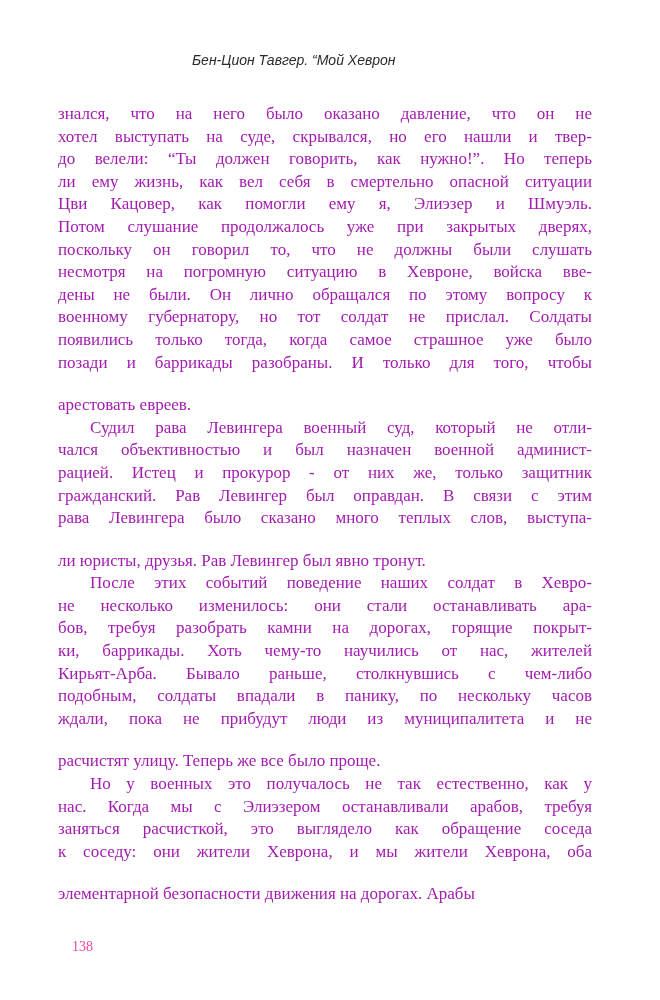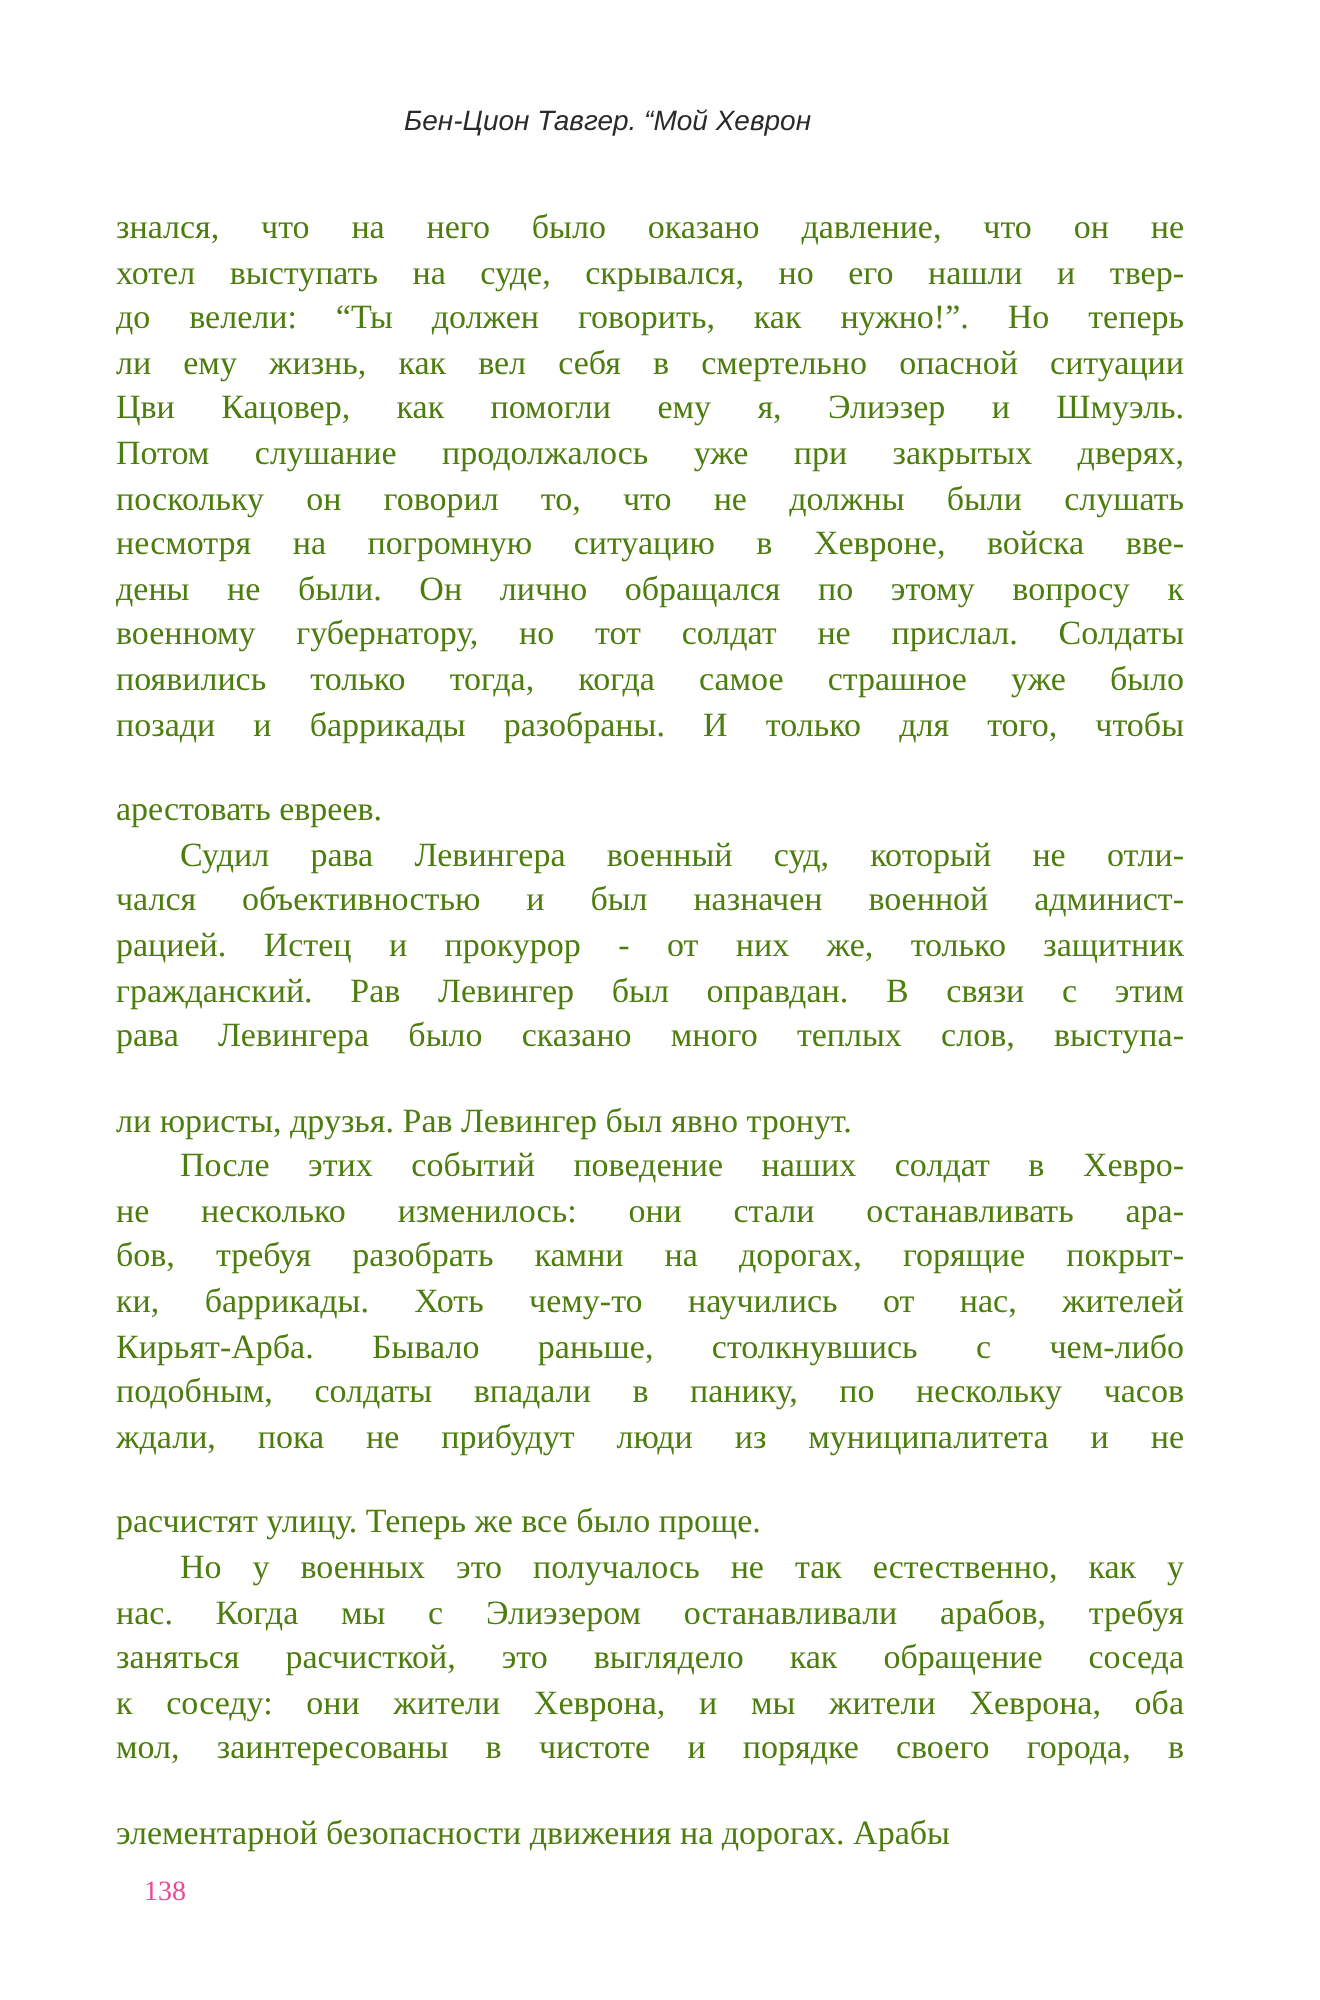--- a/index.html
+++ b/index.html
@@ -10,38 +10,38 @@
   .page {
     position: relative;
     width: 660px;
     height: 1000px;
     background: #ffffff;
     overflow: hidden;
     font-family: "Liberation Serif", serif;
   }
   .running-header {
     position: absolute;
-    left: 202px;
+    left: 192px;
     top: 51px;
     font-family: "Liberation Sans", sans-serif;
     font-style: italic;
     font-size: 14px;
     line-height: 18px;
     color: #2a2a2a;
     white-space: nowrap;
   }
   .body-text {
     position: absolute;
     left: 58px;
     top: 103px;
     width: 534px;
     font-family: "Liberation Serif", serif;
     font-size: 17px;
     line-height: 22.6px;
-    color: #4d7c0f;
+    color: #a21caf;
   }
   .paragraph {
     margin: 0;
     padding: 0;
   }
   .line {
     text-align: justify;
     text-align-last: justify;
   }
   .line.last {
@@ -99,19 +99,18 @@
         <div class="line">Кирьят-Арба. Бывало раньше, столкнувшись с чем-либо</div>
         <div class="line">подобным, солдаты впадали в панику, по нескольку часов</div>
         <div class="line">ждали, пока не прибудут люди из муниципалитета и не</div>
         <div class="line last">расчистят улицу. Теперь же все было проще.</div>
       </div>
       <div class="paragraph">
         <div class="line indent">Но у военных это получалось не так естественно, как у</div>
         <div class="line">нас. Когда мы с Элиэзером останавливали арабов, требуя</div>
         <div class="line">заняться расчисткой, это выглядело как обращение соседа</div>
         <div class="line">к соседу: они жители Хеврона, и мы жители Хеврона, оба</div>
-        <div class="line">мол, заинтересованы в чистоте и порядке своего города, в</div>
         <div class="line last">элементарной безопасности движения на дорогах. Арабы</div>
       </div>
     </div>
 
   <div class="page-number">138</div>
 </div>
 
 </body></html>

